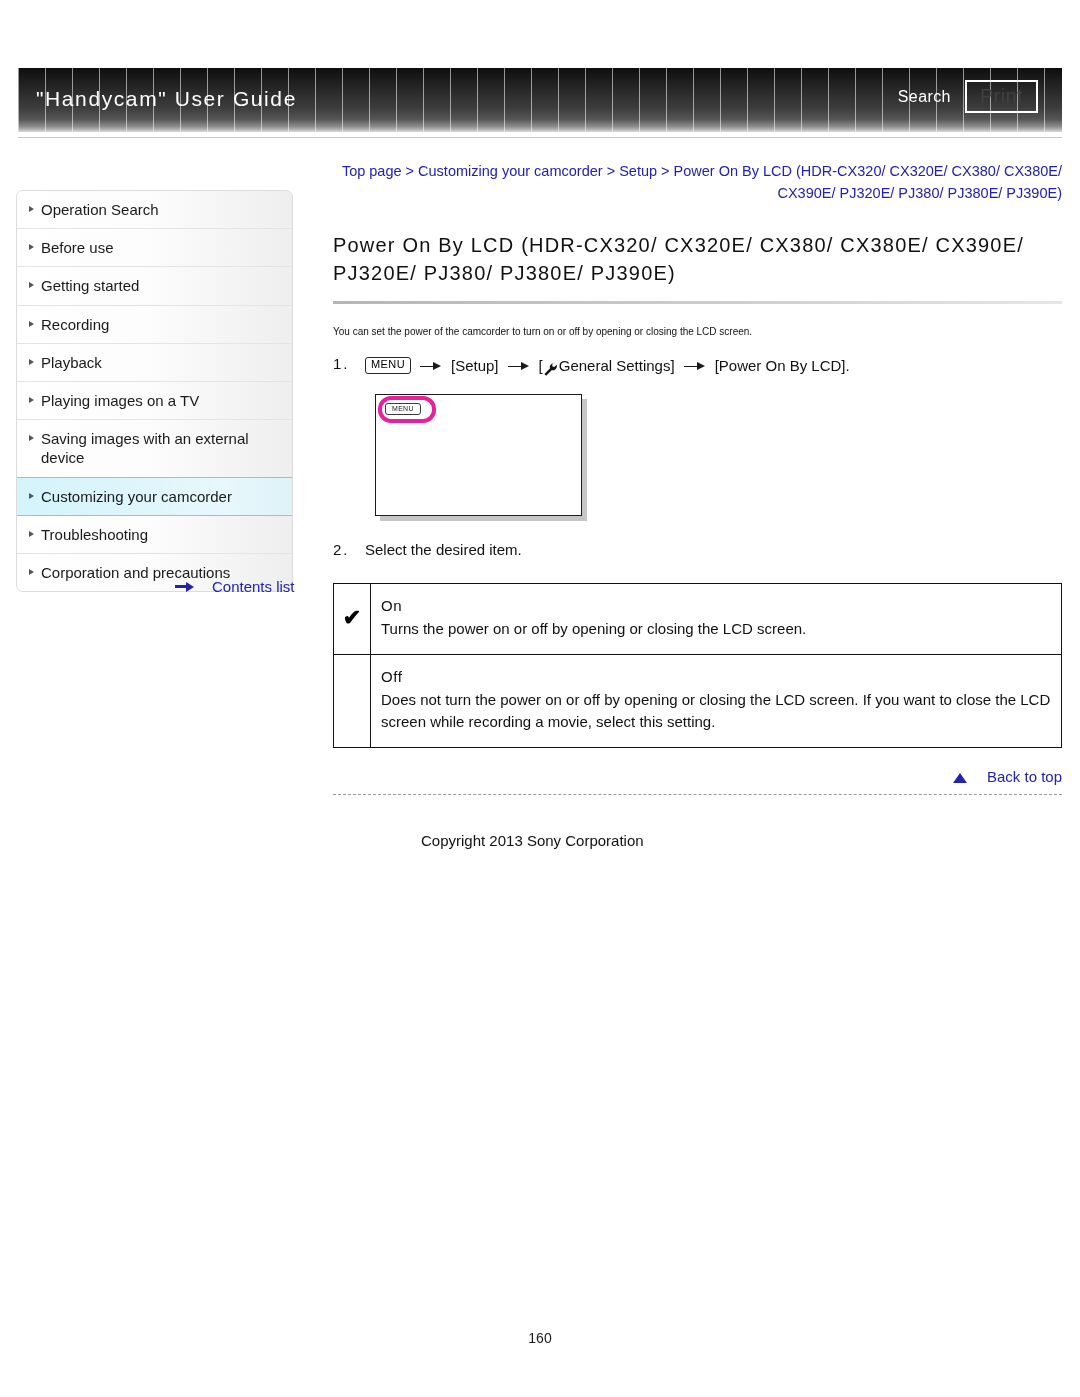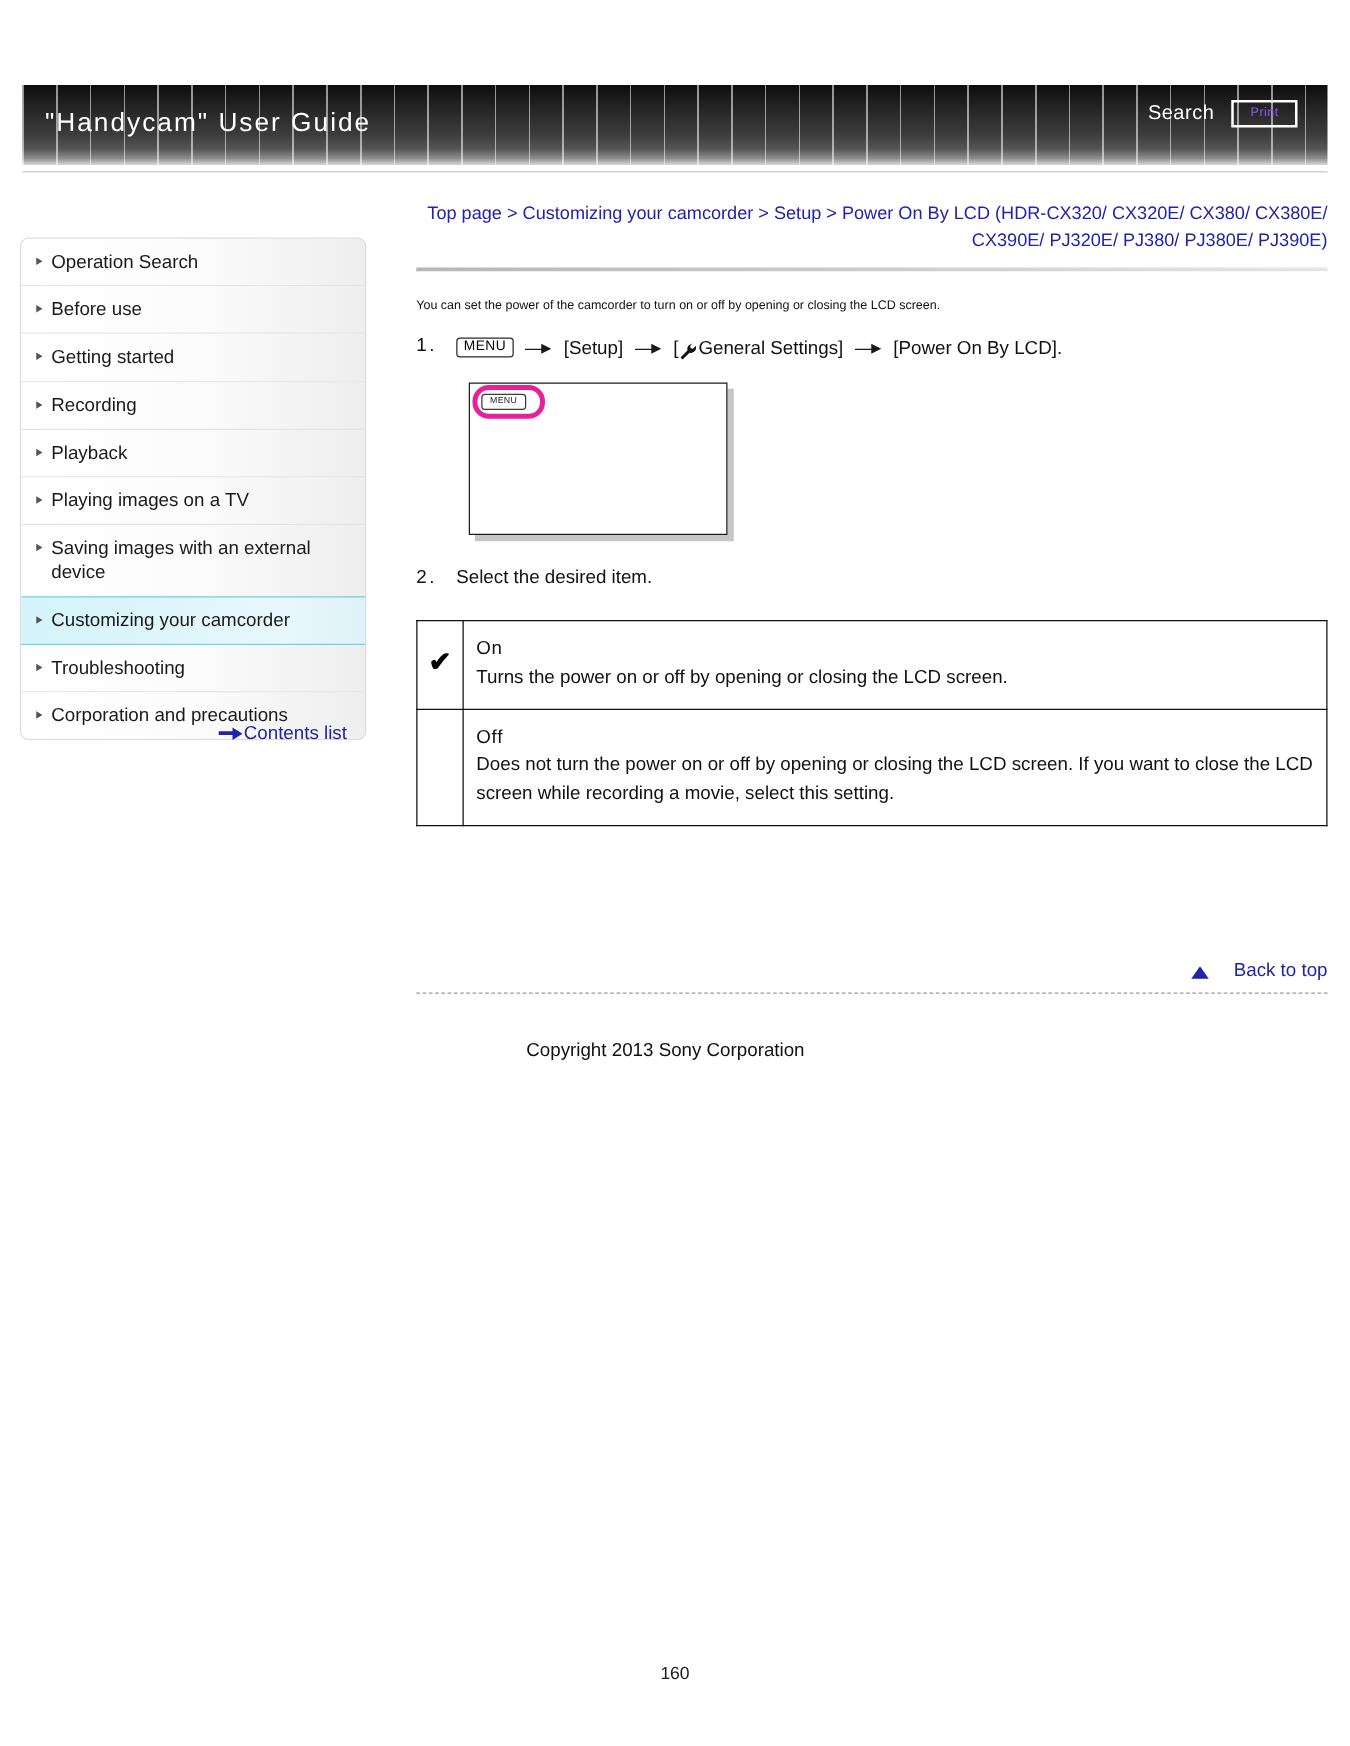--- a/index.html
+++ b/index.html
@@ -62,22 +62,22 @@
     align-items: center;
     gap: 14px;
   }
   .search-link {
     color: #ffffff;
     font-size: 16px;
     letter-spacing: 0.4px;
     white-space: nowrap;
   }
   .print-button {
-    color: #8b5cf6;
-    font-size: 10px;
+    color: #404040;
+    font-size: 20px;
     letter-spacing: 0.4px;
     border: 2px solid #ffffff;
     padding: 3px 13px 4px 13px;
     background: transparent;
     white-space: nowrap;
     line-height: 1.1;
   }
   .header-underline {
     position: absolute;
     left: 18px;
@@ -123,21 +123,21 @@
     border-top: 1px solid #6fd3e8;
     border-bottom: 1px solid #6fd3e8;
     margin-top: -1px;
   }
   .contents-list {
     position: absolute;
     left: 175px;
     top: 578px;
     display: flex;
     align-items: center;
-    gap: 0;
+    gap: 17px;
     color: #2222aa;
     font-size: 15px;
     white-space: nowrap;
   }
   .arrow-right-icon {
     display: inline-block;
     position: relative;
     width: 20px;
     height: 10px;
   }
@@ -446,20 +446,21 @@
 
 <div class="contents-list">
   <span class="arrow-right-icon"></span>
   <span>Contents list</span>
 </div>
 
 <main class="main">
 
   <div class="breadcrumb">Top page &gt; Customizing your camcorder &gt; Setup &gt; Power On By LCD (HDR-CX320/ CX320E/ CX380/ CX380E/ CX390E/ PJ320E/ PJ380/ PJ380E/ PJ390E)</div>
 
+  <h1 class="page-title">Power On By LCD (HDR-CX320/ CX320E/ CX380/ CX380E/ CX390E/ PJ320E/ PJ380/ PJ380E/ PJ390E)</h1>
   <div class="title-rule"></div>
 
   <p class="intro">You can set the power of the camcorder to turn on or off by opening or closing the LCD screen.</p>
 
   <div class="step">
     <span class="step-num">1.</span>
     <span class="step-body">
       <span class="menu-chip">MENU</span>
       <span class="step-arrow"></span>
       <span>[Setup]</span>

